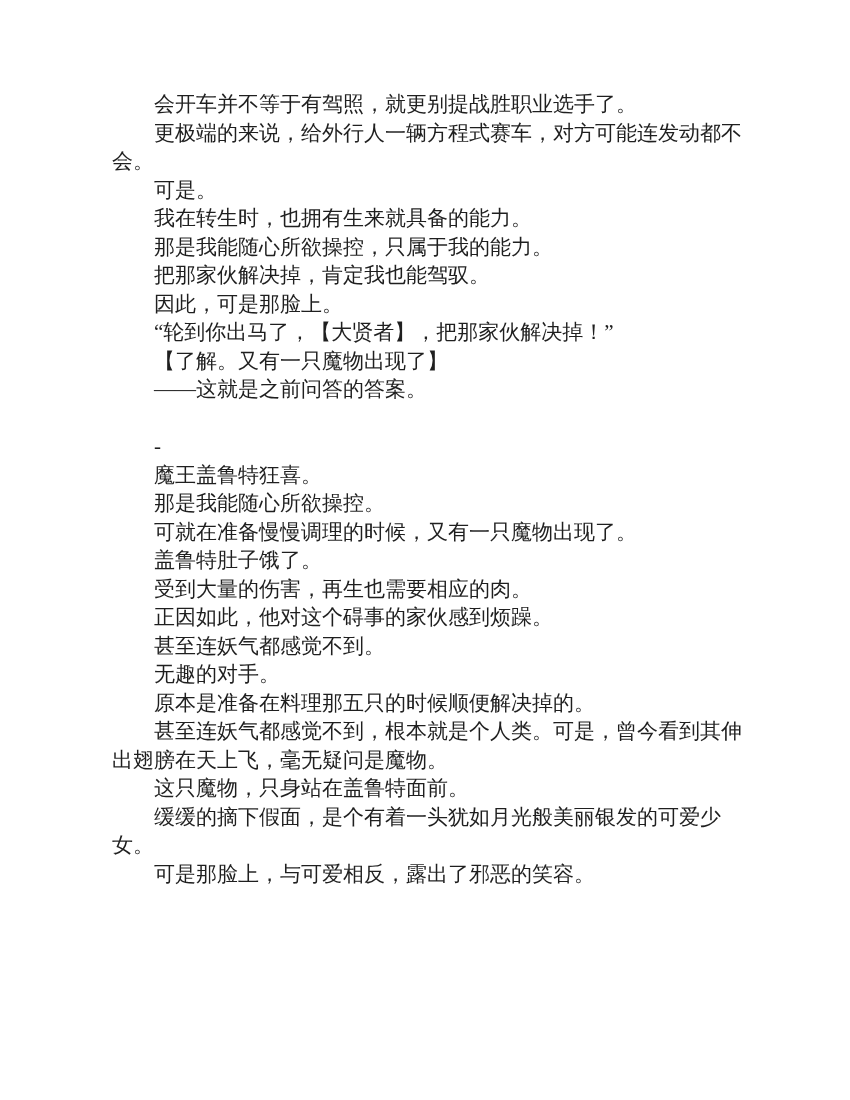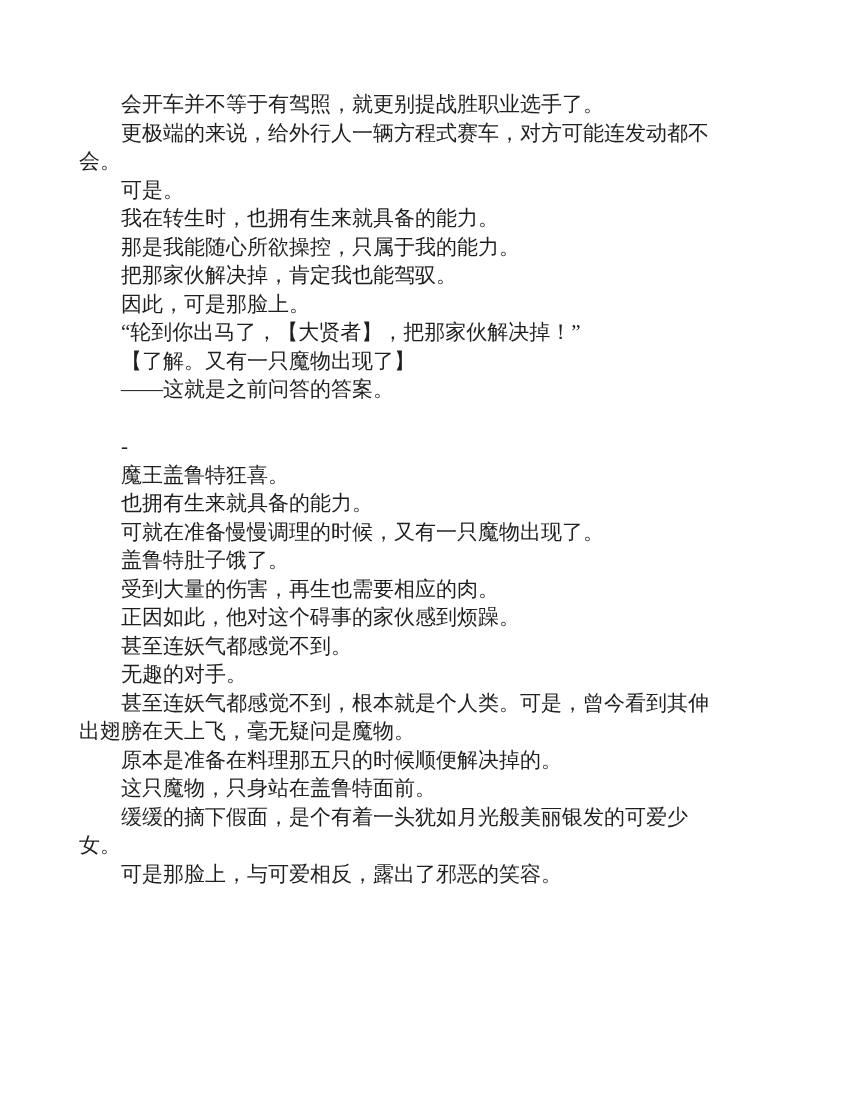--- a/index.html
+++ b/index.html
@@ -11,21 +11,21 @@
   body {
     width: 850px;
     height: 1100px;
     overflow: hidden;
     font-family: "Liberation Serif", "DejaVu Serif", serif;
   }
   .page {
     width: 692px;
     height: 1100px;
     background: #ffffff;
-    padding: 90px 85px 0 79px;
+    padding: 90px 85px 0 112px;
   }
   .novel-text {
     width: 650px;
     font-size: 21px;
     line-height: 28.5px;
     color: #1f1f1f;
     text-align: left;
     word-break: break-all;
   }
   .novel-text p {
@@ -47,26 +47,26 @@
       <p>可是。</p>
       <p>我在转生时，也拥有生来就具备的能力。</p>
       <p>那是我能随心所欲操控，只属于我的能力。</p>
       <p>把那家伙解决掉，肯定我也能驾驭。</p>
       <p>因此，可是那脸上。</p>
       <p>“轮到你出马了，【大贤者】，把那家伙解决掉！”</p>
       <p>【了解。又有一只魔物出现了】</p>
       <p>——这就是之前问答的答案。</p>
       <p class="separator">-</p>
       <p>魔王盖鲁特狂喜。</p>
-      <p>也拥有生来就具备的能力。</p>
+      <p>那是我能随心所欲操控。</p>
       <p>可就在准备慢慢调理的时候，又有一只魔物出现了。</p>
       <p>盖鲁特肚子饿了。</p>
       <p>受到大量的伤害，再生也需要相应的肉。</p>
       <p>正因如此，他对这个碍事的家伙感到烦躁。</p>
       <p>甚至连妖气都感觉不到。</p>
       <p>无趣的对手。</p>
+      <p>原本是准备在料理那五只的时候顺便解决掉的。</p>
       <p>甚至连妖气都感觉不到，根本就是个人类。可是，曾今看到其伸出翅膀在天上飞，毫无疑问是魔物。</p>
-      <p>原本是准备在料理那五只的时候顺便解决掉的。</p>
       <p>这只魔物，只身站在盖鲁特面前。</p>
       <p>缓缓的摘下假面，是个有着一头犹如月光般美丽银发的可爱少女。</p>
       <p>可是那脸上，与可爱相反，露出了邪恶的笑容。</p>
     </div>
 </div>
 
 </body></html>

